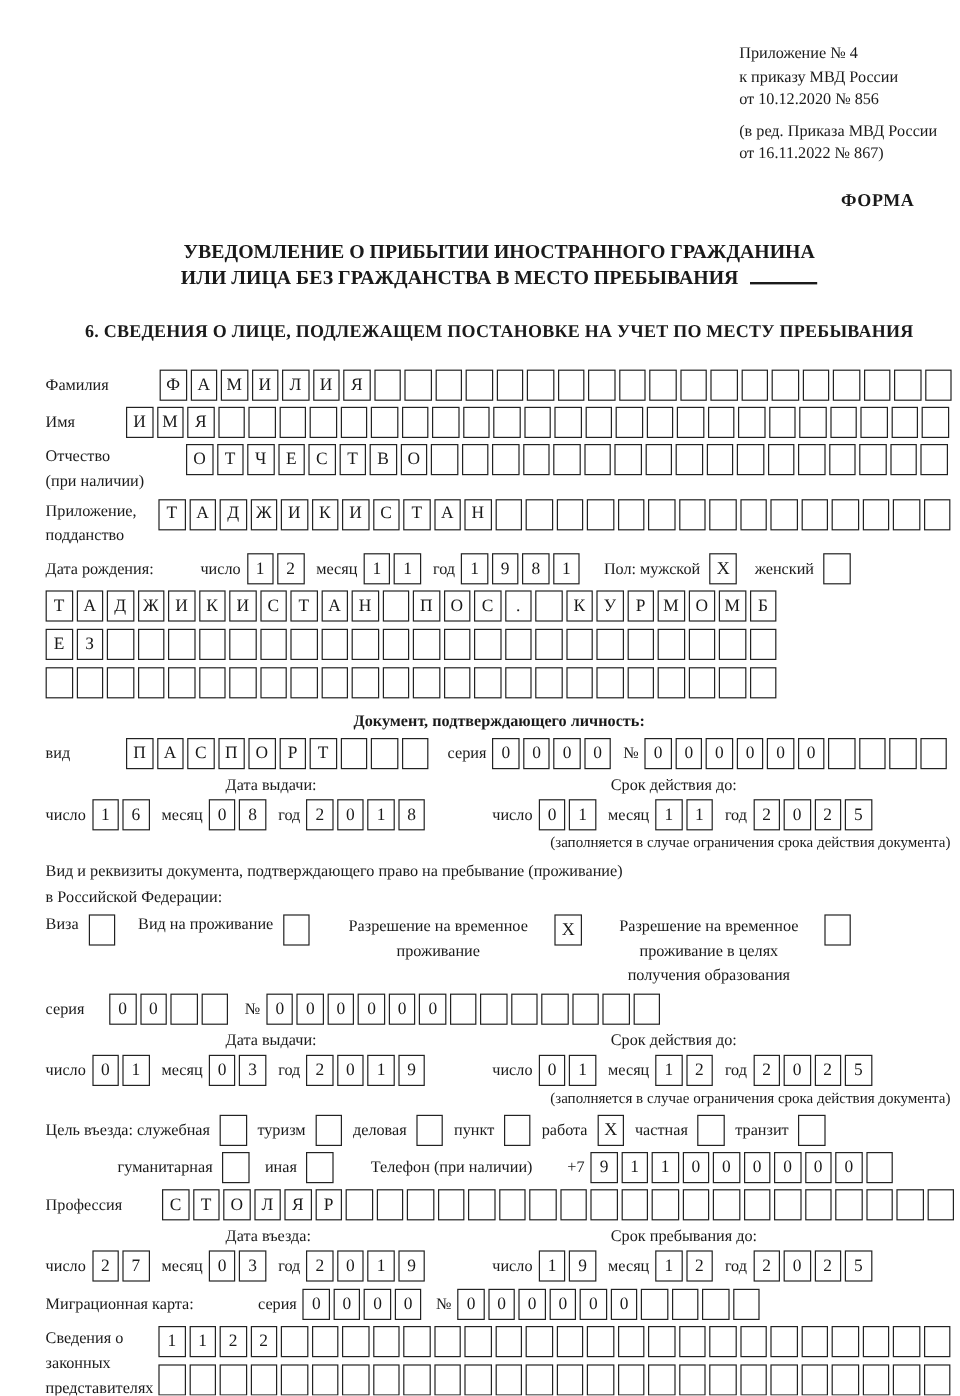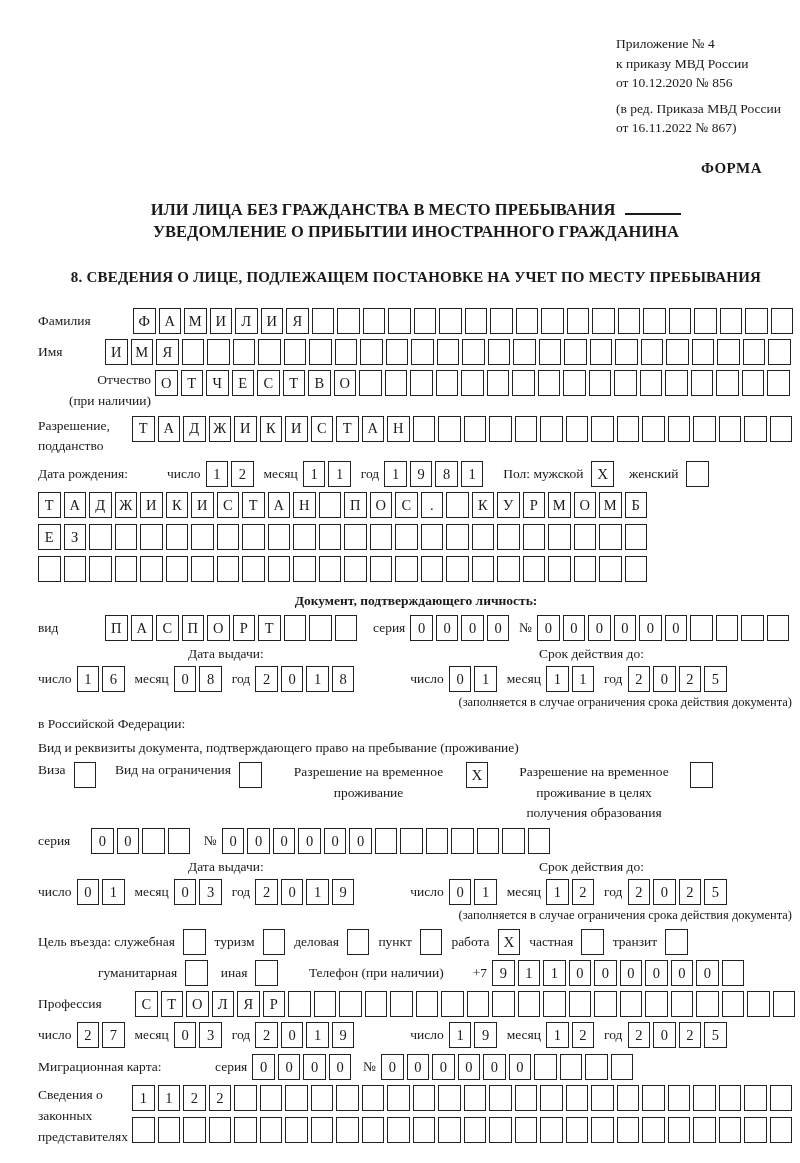--- a/index.html
+++ b/index.html
@@ -24,21 +24,21 @@
   .cell{box-sizing:border-box;display:inline-flex;align-items:center;justify-content:center;
         width:22.5px;height:26px;border:1.6px solid #222222;margin-right:3px;
         font-size:14.5px;flex-shrink:0;background:#ffffff;}
   .cb{margin-left:3px;margin-right:9px;font-size:15px;}
   .lblblock{flex-shrink:0;margin-right:4px;}
   .lblblock .lbline{font-size:13.5px;line-height:1.5;}
   .lblblock.ctr .lbline{text-align:center;}
 
   .twolbl{position:relative;height:18px;font-size:13.5px;margin-bottom:2px;}
   .twolbl .a{position:absolute;left:150px;}
-  .twolbl .b{position:absolute;left:501px;}
+  .twolbl .b{position:absolute;left:471px;}
 
   .line-left{font-size:13.5px;margin-bottom:6px;}
   .note-r{text-align:right;font-size:12.5px;padding-right:2px;margin:-2px 0 6px 0;}
 
   .blk{display:flex;align-items:flex-start;margin-bottom:5px;}
   .blk-labels{flex-shrink:0;font-size:13.5px;line-height:1.55;}
   .blk-cells .frow{margin-bottom:6px;}
 </style>
 </head>
 <body>
@@ -49,27 +49,27 @@
     <div>Приложение № 4</div>
     <div>к приказу МВД России</div>
     <div>от 10.12.2020 № 856</div>
     <div>(в ред. Приказа МВД России</div>
     <div>от 16.11.2022 № 867)</div>
   </div>
 
   <div class="forma">ФОРМА</div>
 
   <div class="title">
+    <div>УВЕДОМЛЕНИЕ О ПРИБЫТИИ ИНОСТРАННОГО ГРАЖДАНИНА</div>
     <div>
       <span>ИЛИ ЛИЦА БЕЗ ГРАЖДАНСТВА В МЕСТО ПРЕБЫВАНИЯ</span><span class="uline"></span>
     </div>
-    <div>УВЕДОМЛЕНИЕ О ПРИБЫТИИ ИНОСТРАННОГО ГРАЖДАНИНА</div>
   </div>
 
-  <div class="section">8. СВЕДЕНИЯ О ЛИЦЕ, ПОДЛЕЖАЩЕМ ПОСТАНОВКЕ НА УЧЕТ ПО МЕСТУ ПРЕБЫВАНИЯ</div>
+  <div class="section">6. СВЕДЕНИЯ О ЛИЦЕ, ПОДЛЕЖАЩЕМ ПОСТАНОВКЕ НА УЧЕТ ПО МЕСТУ ПРЕБЫВАНИЯ</div>
 
   <div id="form-root">
       <div class="frow">
         <span class="lbl" style="width: 90px;">Фамилия</span>
         <span class="cells">
           <span class="cell">Ф</span>
           <span class="cell">А</span>
           <span class="cell">М</span>
           <span class="cell">И</span>
           <span class="cell">Л</span>
@@ -122,21 +122,21 @@
           <span class="cell"></span>
           <span class="cell"></span>
           <span class="cell"></span>
           <span class="cell"></span>
           <span class="cell"></span>
           <span class="cell"></span>
           <span class="cell"></span>
         </span>
       </div>
       <div class="frow top">
-        <span class="lblblock" style="width: 113px; text-align: right;">
+        <span class="lblblock" style="width: 113px;">
           <div class="lbline">Отчество</div>
           <div class="lbline">(при наличии)</div>
         </span>
         <span class="cells">
           <span class="cell">О</span>
           <span class="cell">Т</span>
           <span class="cell">Ч</span>
           <span class="cell">Е</span>
           <span class="cell">С</span>
           <span class="cell">Т</span>
@@ -156,21 +156,21 @@
           <span class="cell"></span>
           <span class="cell"></span>
           <span class="cell"></span>
           <span class="cell"></span>
           <span class="cell"></span>
           <span class="cell"></span>
         </span>
       </div>
       <div class="frow top">
         <span class="lblblock" style="width: 90px;">
-          <div class="lbline">Разрешение,</div>
+          <div class="lbline">Приложение,</div>
           <div class="lbline">подданство</div>
         </span>
         <span class="cells">
           <span class="cell">Т</span>
           <span class="cell">А</span>
           <span class="cell">Д</span>
           <span class="cell">Ж</span>
           <span class="cell">И</span>
           <span class="cell">К</span>
           <span class="cell">И</span>
@@ -381,27 +381,27 @@
         </span>
         <span class="lbl">год</span>
         <span class="cells">
           <span class="cell">2</span>
           <span class="cell">0</span>
           <span class="cell">2</span>
           <span class="cell">5</span>
         </span>
       </div>
       <div class="note-r">(заполняется в случае ограничения срока действия документа)</div>
+      <div class="line-left" style="margin-top: 8px;">Вид и реквизиты документа, подтверждающего право на пребывание (проживание)</div>
       <div class="line-left">в Российской Федерации:</div>
-      <div class="line-left" style="margin-top: 8px;">Вид и реквизиты документа, подтверждающего право на пребывание (проживание)</div>
       <div class="frow top">
         <span class="lbl">Виза</span>
         <span class="cell cb"></span>
         <span class="sp" style="width: 10px;"></span>
-        <span class="lbl">Вид на ограничения</span>
+        <span class="lbl">Вид на проживание</span>
         <span class="cell cb"></span>
         <span class="sp" style="width: 8px;"></span>
         <span class="lblblock ctr" style="width: 180px;">
           <div class="lbline">Разрешение на временное</div>
           <div class="lbline">проживание</div>
         </span>
         <span class="cell cb">X</span>
         <span class="sp" style="width: 8px;"></span>
         <span class="lblblock ctr" style="width: 178px;">
           <div class="lbline">Разрешение на временное</div>
@@ -541,20 +541,24 @@
           <span class="cell"></span>
           <span class="cell"></span>
           <span class="cell"></span>
           <span class="cell"></span>
           <span class="cell"></span>
           <span class="cell"></span>
           <span class="cell"></span>
           <span class="cell"></span>
           <span class="cell"></span>
         </span>
+      </div>
+      <div class="twolbl">
+        <span class="a">Дата въезда:</span>
+        <span class="b">Срок пребывания до:</span>
       </div>
       <div class="frow">
         <span class="lbl">число</span>
         <span class="cells">
           <span class="cell">2</span>
           <span class="cell">7</span>
         </span>
         <span class="lbl">месяц</span>
         <span class="cells">
           <span class="cell">0</span>

